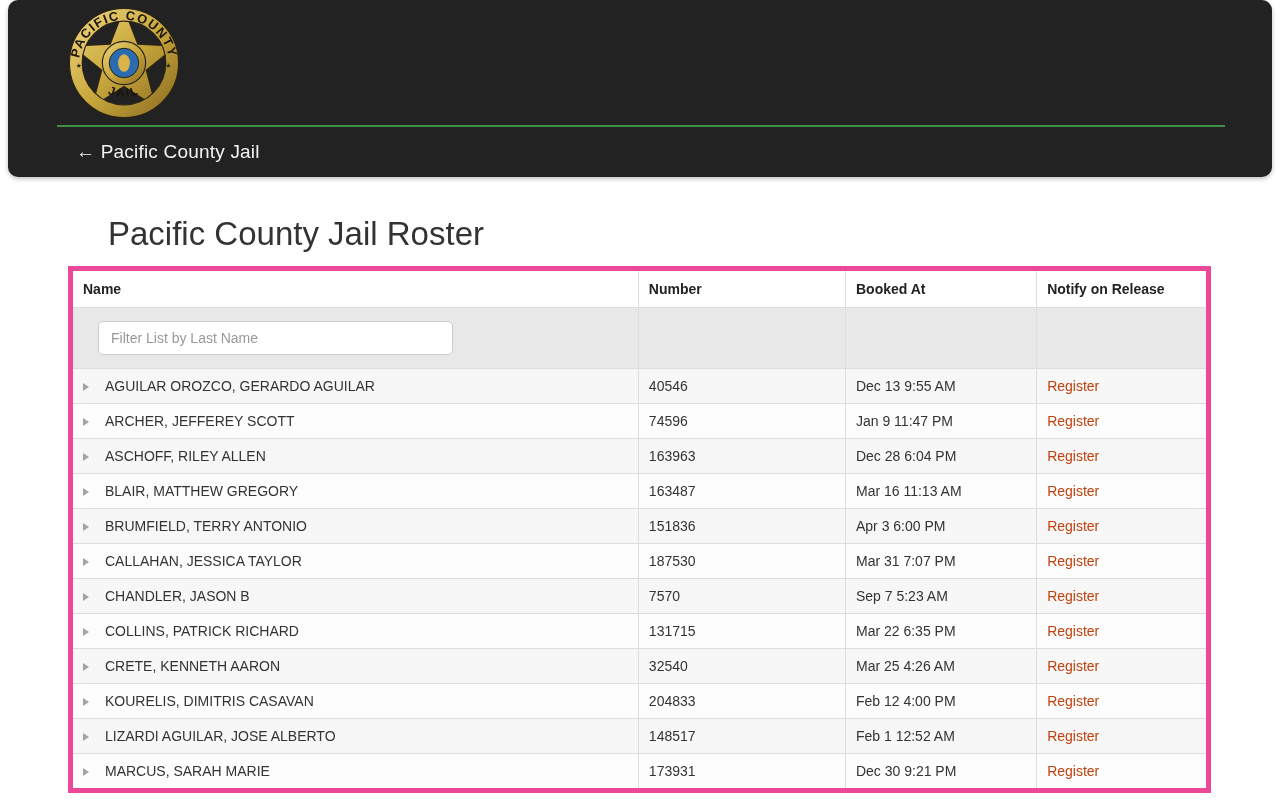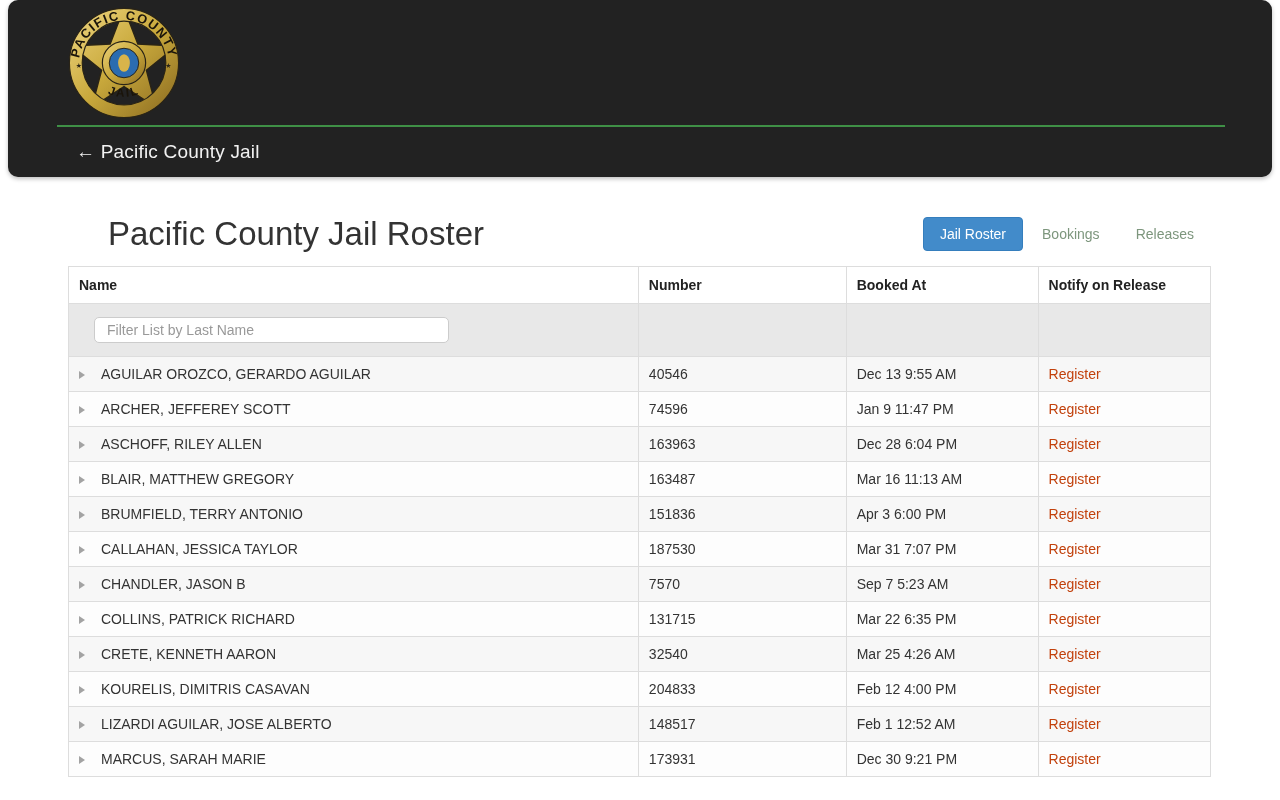--- a/index.html
+++ b/index.html
@@ -70,21 +70,21 @@
     background: #428bca;
     border-color: #357ebd;
     color: #ffffff;
   }
 
   
   table.roster {
     width: 100%;
     border-collapse: collapse;
     font-size: 14px;
-    border: 1px solid #ec4899;
+    border: 5px solid #ec4899;
   }
   table.roster th, table.roster td {
     border: 1px solid #dddddd;
     padding: 9px 10px;
     text-align: left;
     vertical-align: middle;
   }
   table.roster thead th {
     background: #ffffff;
     font-weight: bold;
@@ -96,21 +96,21 @@
   col.c-booked { width: 16.8%; }
   col.c-notify { width: 15.1%; }
 
   tr.filter-row td {
     background: #e8e8e8;
     padding: 13px 10px;
   }
   tr.filter-row td.filter-cell { padding-left: 25px; }
   .filter-input {
     width: 355px;
-    height: 26px;
+    height: 34px;
     padding: 6px 12px;
     font-size: 14px;
     font-family: "Liberation Sans", sans-serif;
     color: #737373;
     border: 1px solid #cccccc;
     border-radius: 5px;
     outline: none;
   }
   .filter-input::placeholder { color: #999; }
 
@@ -170,25 +170,20 @@
     </svg>
   </div>
   <div class="brand-row">
     <a class="brand-link" href="#">← Pacific County Jail</a>
   </div>
 </header>
 
 <main class="main">
   <div class="title-row">
     <h1 class="page-title">Pacific County Jail Roster</h1>
-    <nav class="tabs">
-      <a class="tab tab-active" href="#">Jail Roster</a>
-      <a class="tab" href="#">Bookings</a>
-      <a class="tab" href="#">Releases</a>
-    </nav>
   </div>
 
   <table class="roster">
     <colgroup>
       <col class="c-name">
         <col class="c-number">
         <col class="c-booked">
         <col class="c-notify">
     </colgroup>
     <thead>

